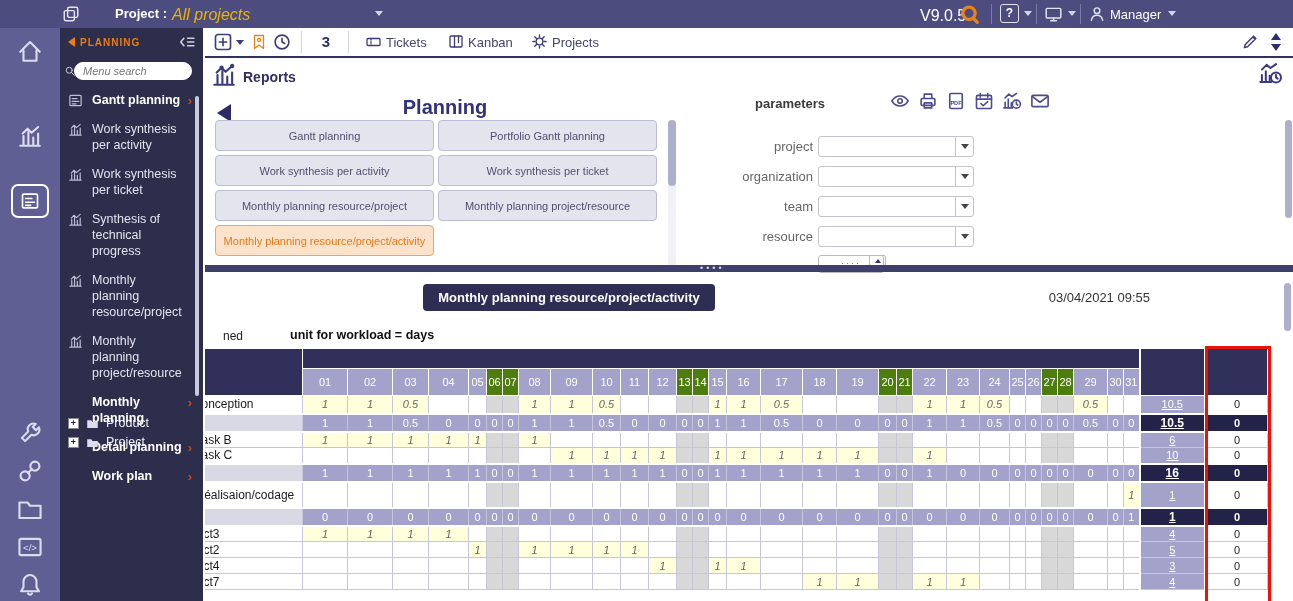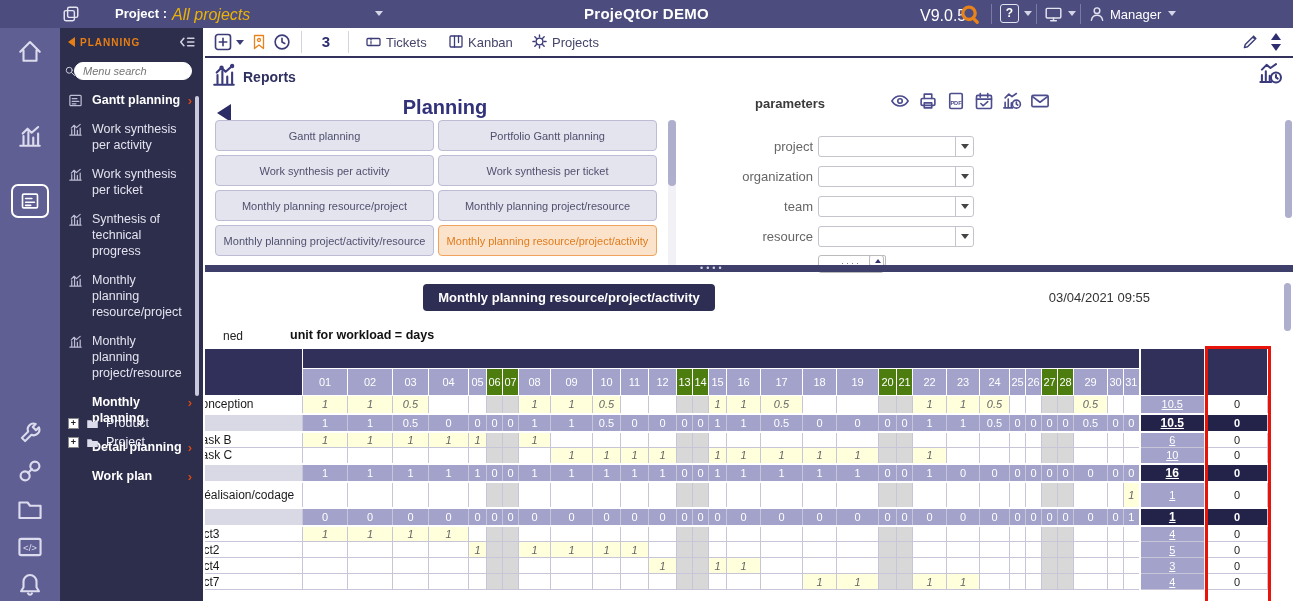--- a/index.html
+++ b/index.html
@@ -602,21 +602,20 @@
       </svg></span>
   <div id="backarrow" class="abs"></div>
   <div id="plantitle" class="abs">Planning</div>
   <div id="btngrid" class="abs">
       <div class="rbtn">Gantt planning</div>
       <div class="rbtn">Portfolio Gantt planning</div>
       <div class="rbtn">Work synthesis per activity</div>
       <div class="rbtn">Work synthesis per ticket</div>
       <div class="rbtn">Monthly planning resource/project</div>
       <div class="rbtn">Monthly planning project/resource</div>
-      <div class="rbtn">Monthly planning project/activity/resource</div>
       <div class="rbtn selected">Monthly planning resource/project/activity</div>
     </div>
   <span id="paramlbl" class="abs">parameters</span>
   <div id="piconrow">
       <span class="abs ic picon" style="left: 685px;"><svg viewBox="0 0 16 16">
           <path d="M1.5 8s2.5-4 6.5-4 6.5 4 6.5 4-2.5 4-6.5 4S1.5 8 1.5 8z"></path>
           <circle cx="8" cy="8" r="1.8"></circle>
         </svg></span>
       <span class="abs ic picon" style="left: 713px;"><svg viewBox="0 0 16 16">
           <path d="M5 6V2.5h6V6"></path>
@@ -857,21 +856,20 @@
 </div>
 
 <div id="topbar" class="abs">
   <span class="abs ic" style="left:62px;top:5px;width:18px;height:18px;color:#e4e4f0;"><svg viewBox="0 0 16 16">
         <rect x="5" y="2" width="9" height="9" rx="1.5"></rect>
         <rect x="2" y="5" width="9" height="9" rx="1.5"></rect>
       </svg></span>
   <span class="abs lbl" style="left:115px;top:6px;">Project :</span>
   <span class="abs val" style="left:172px;top:6px;">All projects</span>
   <span class="abs caret" style="left:375px;top:11px;color:#d5d5e8;"></span>
-  <div id="apptitle" class="abs">ProjeQtOr DEMO</div>
   <span class="abs" style="left:920px;top:7px;font-size:16px;">V9.0.5</span>
   <span class="abs ic" style="left:958px;top:3px;width:22px;height:22px;color:#e8831c;"><svg viewBox="0 0 16 16" style="stroke-width:2.4;">
         <circle cx="8" cy="7.5" r="4.5"></circle>
         <path d="M11 11l3 3"></path>
       </svg></span>
   <span class="abs tsep" style="left:991px;"></span>
   <span class="abs" style="left:1000px;top:4px;width:17px;height:17px;border:1.5px solid #e4e4f0;border-radius:3px;font-size:12px;font-weight:bold;text-align:center;line-height:17px;">?</span>
   <span class="abs caret" style="left:1024px;top:11px;color:#d5d5e8;"></span>
   <span class="abs tsep" style="left:1036px;"></span>
   <span class="abs ic" style="left:1044px;top:5px;width:19px;height:18px;color:#e4e4f0;"><svg viewBox="0 0 16 16">

